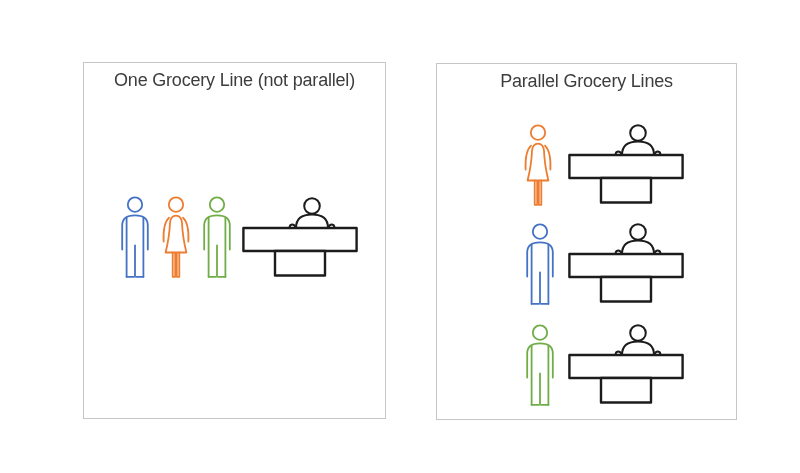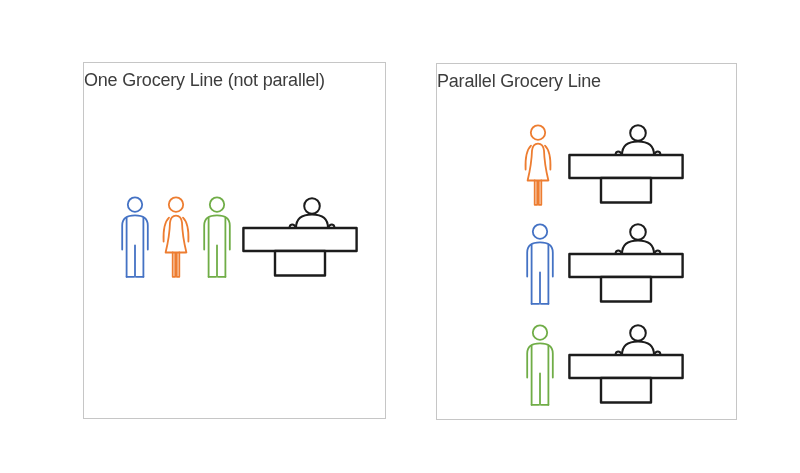--- a/index.html
+++ b/index.html
@@ -16,21 +16,21 @@
     background: #ffffff;
     border: 1px solid #c6c6c6;
     box-sizing: border-box;
   }
   #panel-left  { left: 83px;  top: 62px; width: 303px; height: 357px; }
   #panel-right { left: 436px; top: 63px; width: 301px; height: 357px; }
   .panel-title {
     position: absolute;
     left: 0; right: 0;
     top: 7px;
-    text-align: left;
+    text-align: center;
     font-size: 18px;
     font-weight: 400;
     letter-spacing: -0.2px;
     color: #3d3d3d;
     white-space: nowrap;
   }
   .fig { position: absolute; line-height: 0; }
   
   .lp-p0   { left: 32px;  top: 133px; }
   .lp-p1   { left: 73px;  top: 133px; }
@@ -79,21 +79,21 @@
     <circle cx="70" cy="9" r="7.8" stroke-width="2"></circle>
     <path d="M 54,31 Q 54,17.6 70,17.6 Q 86,17.6 86,31" stroke-width="2"></path>
     <path d="M 54,31 C 52,25.8 47.4,26.6 47.6,31" stroke-width="2"></path>
     <path d="M 86,31 C 88,25.8 92.6,26.6 92.4,31" stroke-width="2"></path>
     <rect x="1.4" y="31" width="113.2" height="23" fill="#ffffff" stroke-width="2.4"></rect>
     <rect x="33" y="54" width="50" height="24.5" fill="#ffffff" stroke-width="2.4"></rect>
   </svg></span>
   </div>
 
   <div class="panel" id="panel-right">
-    <div class="panel-title">Parallel Grocery Line</div>
+    <div class="panel-title">Parallel Grocery Lines</div>
 
     <span class="fig rp-c0"><svg width="38" height="84" viewBox="0 0 38 84" fill="none" stroke="#ED7D31" stroke-width="1.8" stroke-linecap="round" stroke-linejoin="round">
     <circle cx="19" cy="8.6" r="7.2"></circle>
     <path d="M 8.6,56.5 Q 12.6,40 13,26.5 Q 13.8,19.6 19,19.6 Q 24.2,19.6 25,26.5 Q 25.4,40 29.4,56.5 Z"></path>
     <path d="M 12,21.6 Q 5.8,27.5 6.6,45.5"></path>
     <path d="M 26,21.6 Q 32.2,27.5 31.4,45.5"></path>
     <path d="M 15.7,56.5 L 15.7,80.8 L 18.2,80.8 L 18.2,57"></path>
     <path d="M 19.8,57 L 19.8,80.8 L 22.3,80.8 L 22.3,56.5"></path>
   </svg></span>
     <span class="fig rp-d0"><svg width="116" height="81" viewBox="0 0 116 81" fill="none" stroke="#1c1c1c" stroke-linecap="round" stroke-linejoin="round">

